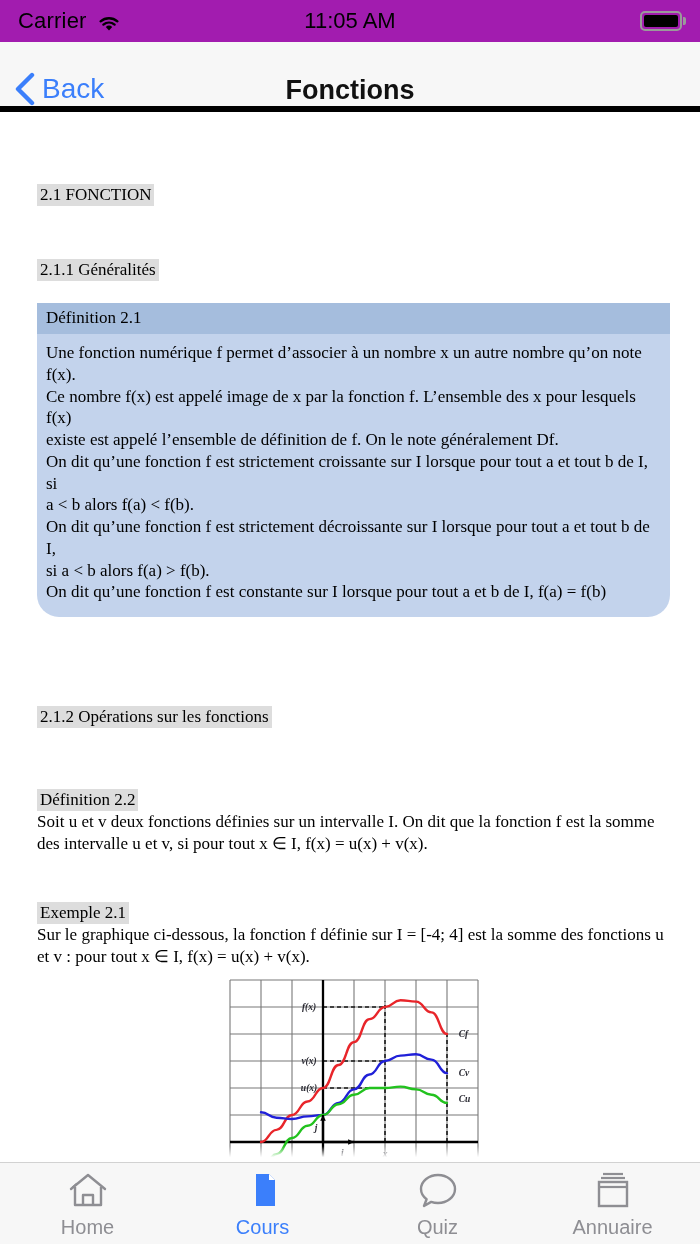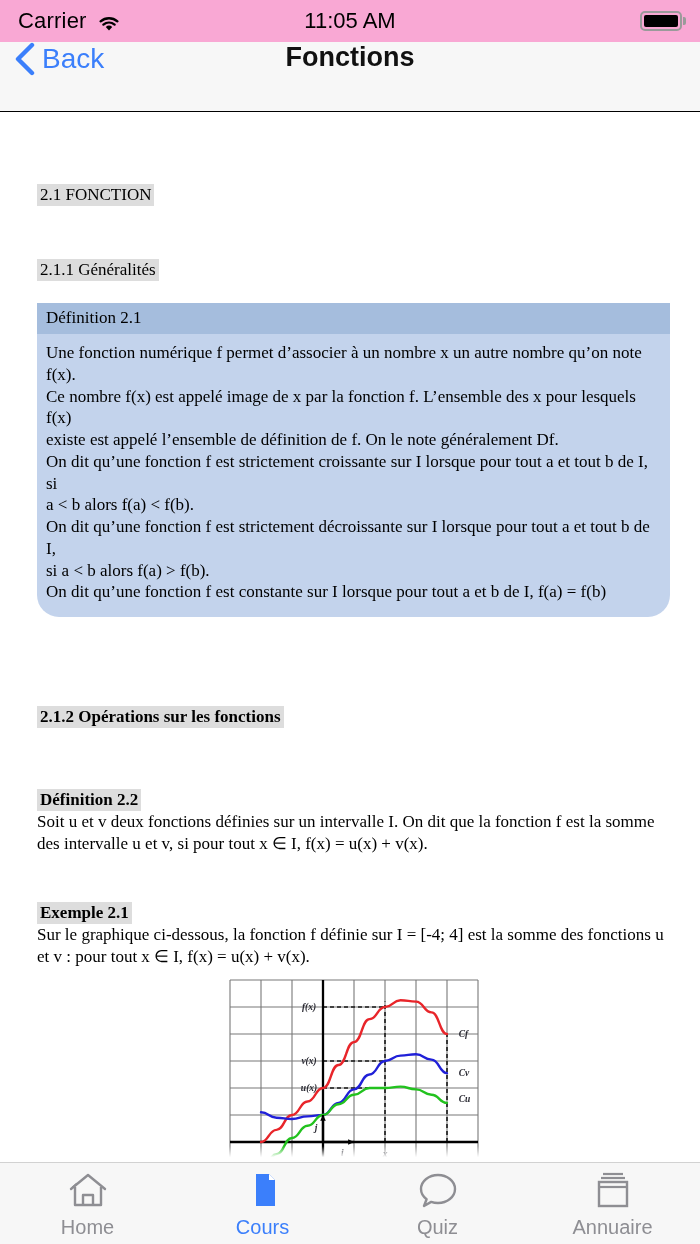--- a/index.html
+++ b/index.html
@@ -6,41 +6,41 @@
   html, body {
     width: 700px; height: 1244px;
     font-family: "Liberation Sans", sans-serif;
     background: #ffffff;
     overflow: hidden;
   }
   .phone { position: relative; width: 700px; height: 1244px; background: #fff; }
 
   
   .status-bar {
-    height: 42px; background: #f9a8d4;
+    height: 42px; background: #a21caf;
     display: flex; align-items: center; position: relative;
     font-size: 22px; color: #000;
   }
   .status-left { display: flex; align-items: center; gap: 10px; padding-left: 18px; }
   .carrier-label { font-size: 22px; letter-spacing: .2px; }
   .wifi-icon { display: inline-block; width: 24px; height: 18px; position: relative; top: 1px; }
   .status-time {
     position: absolute; left: 0; right: 0; text-align: center;
     font-size: 22px; font-weight: 400;
   }
   .status-right { position: absolute; right: 14px; top: 50%; transform: translateY(-50%); display:flex; align-items:center;}
   .battery { width: 42px; height: 20px; border: 2px solid #9a9a9a; border-radius: 5px; padding: 2px; }
   .battery-fill { width: 100%; height: 100%; background: #000; border-radius: 2px; }
   .battery-cap { width: 3px; height: 8px; background: #9a9a9a; border-radius: 0 2px 2px 0; margin-left: 1px; }
 
   
   .nav-bar {
     height: 70px; background: #f7f7f7; position: relative;
-    display: flex; align-items: flex-start;
-    border-bottom: 1px solid #000000;
+    display: flex; align-items: flex-end;
+    border-bottom: 6px solid #000000;
   }
   .back-button {
     display: flex; align-items: center; gap: 6px;
     padding-left: 14px; color: #3b7ffb; cursor: pointer;
   }
   .back-chevron { width: 22px; height: 34px; flex: 0 0 auto; }
   .back-label { font-size: 28px; color: #3b7ffb; }
   .nav-title {
     position: absolute; left: 0; right: 0; text-align: center;
     font-size: 27px; font-weight: bold; color: #111; pointer-events: none;
@@ -51,21 +51,21 @@
     position: absolute; top: 113px; bottom: 82px; left: 0; right: 0;
     background: #fff; overflow: hidden;
     font-family: "Liberation Serif", serif;
     color: #000;
   }
   .doc { padding: 40px 30px 0 37px; }
 
   .hl-grey { background: #dddddd; padding: 1px 3px; margin-top: 31px; }
   .h-section { font-size: 17px; margin-bottom: 22px; display: inline-block; }
   .h-sub { font-size: 17px; margin-bottom: 22px; display: inline-block; }
-  .h-sub2 { font-size: 17px; font-weight: bold; display: inline-block; text-align: center; }
+  .h-sub2 { font-size: 17px; font-weight: normal; display: inline-block; text-align: center; }
 
   .defbox { background: #c3d3ec; margin: 0 0 0 0; width: 633px; border-radius: 22px; }
   .defbox-head {
     background: #a5bddd; font-size: 17px; padding: 5px 9px 6px 9px;
   }
   .defbox-head.italic { font-style: italic; }
   .defbox-body { padding: 8px 9px 14px 9px; font-size: 17px; line-height: 1.28; }
   .defbox-body p { margin: 0; }
 
   .block { font-size: 17px; line-height: 1.3; }

